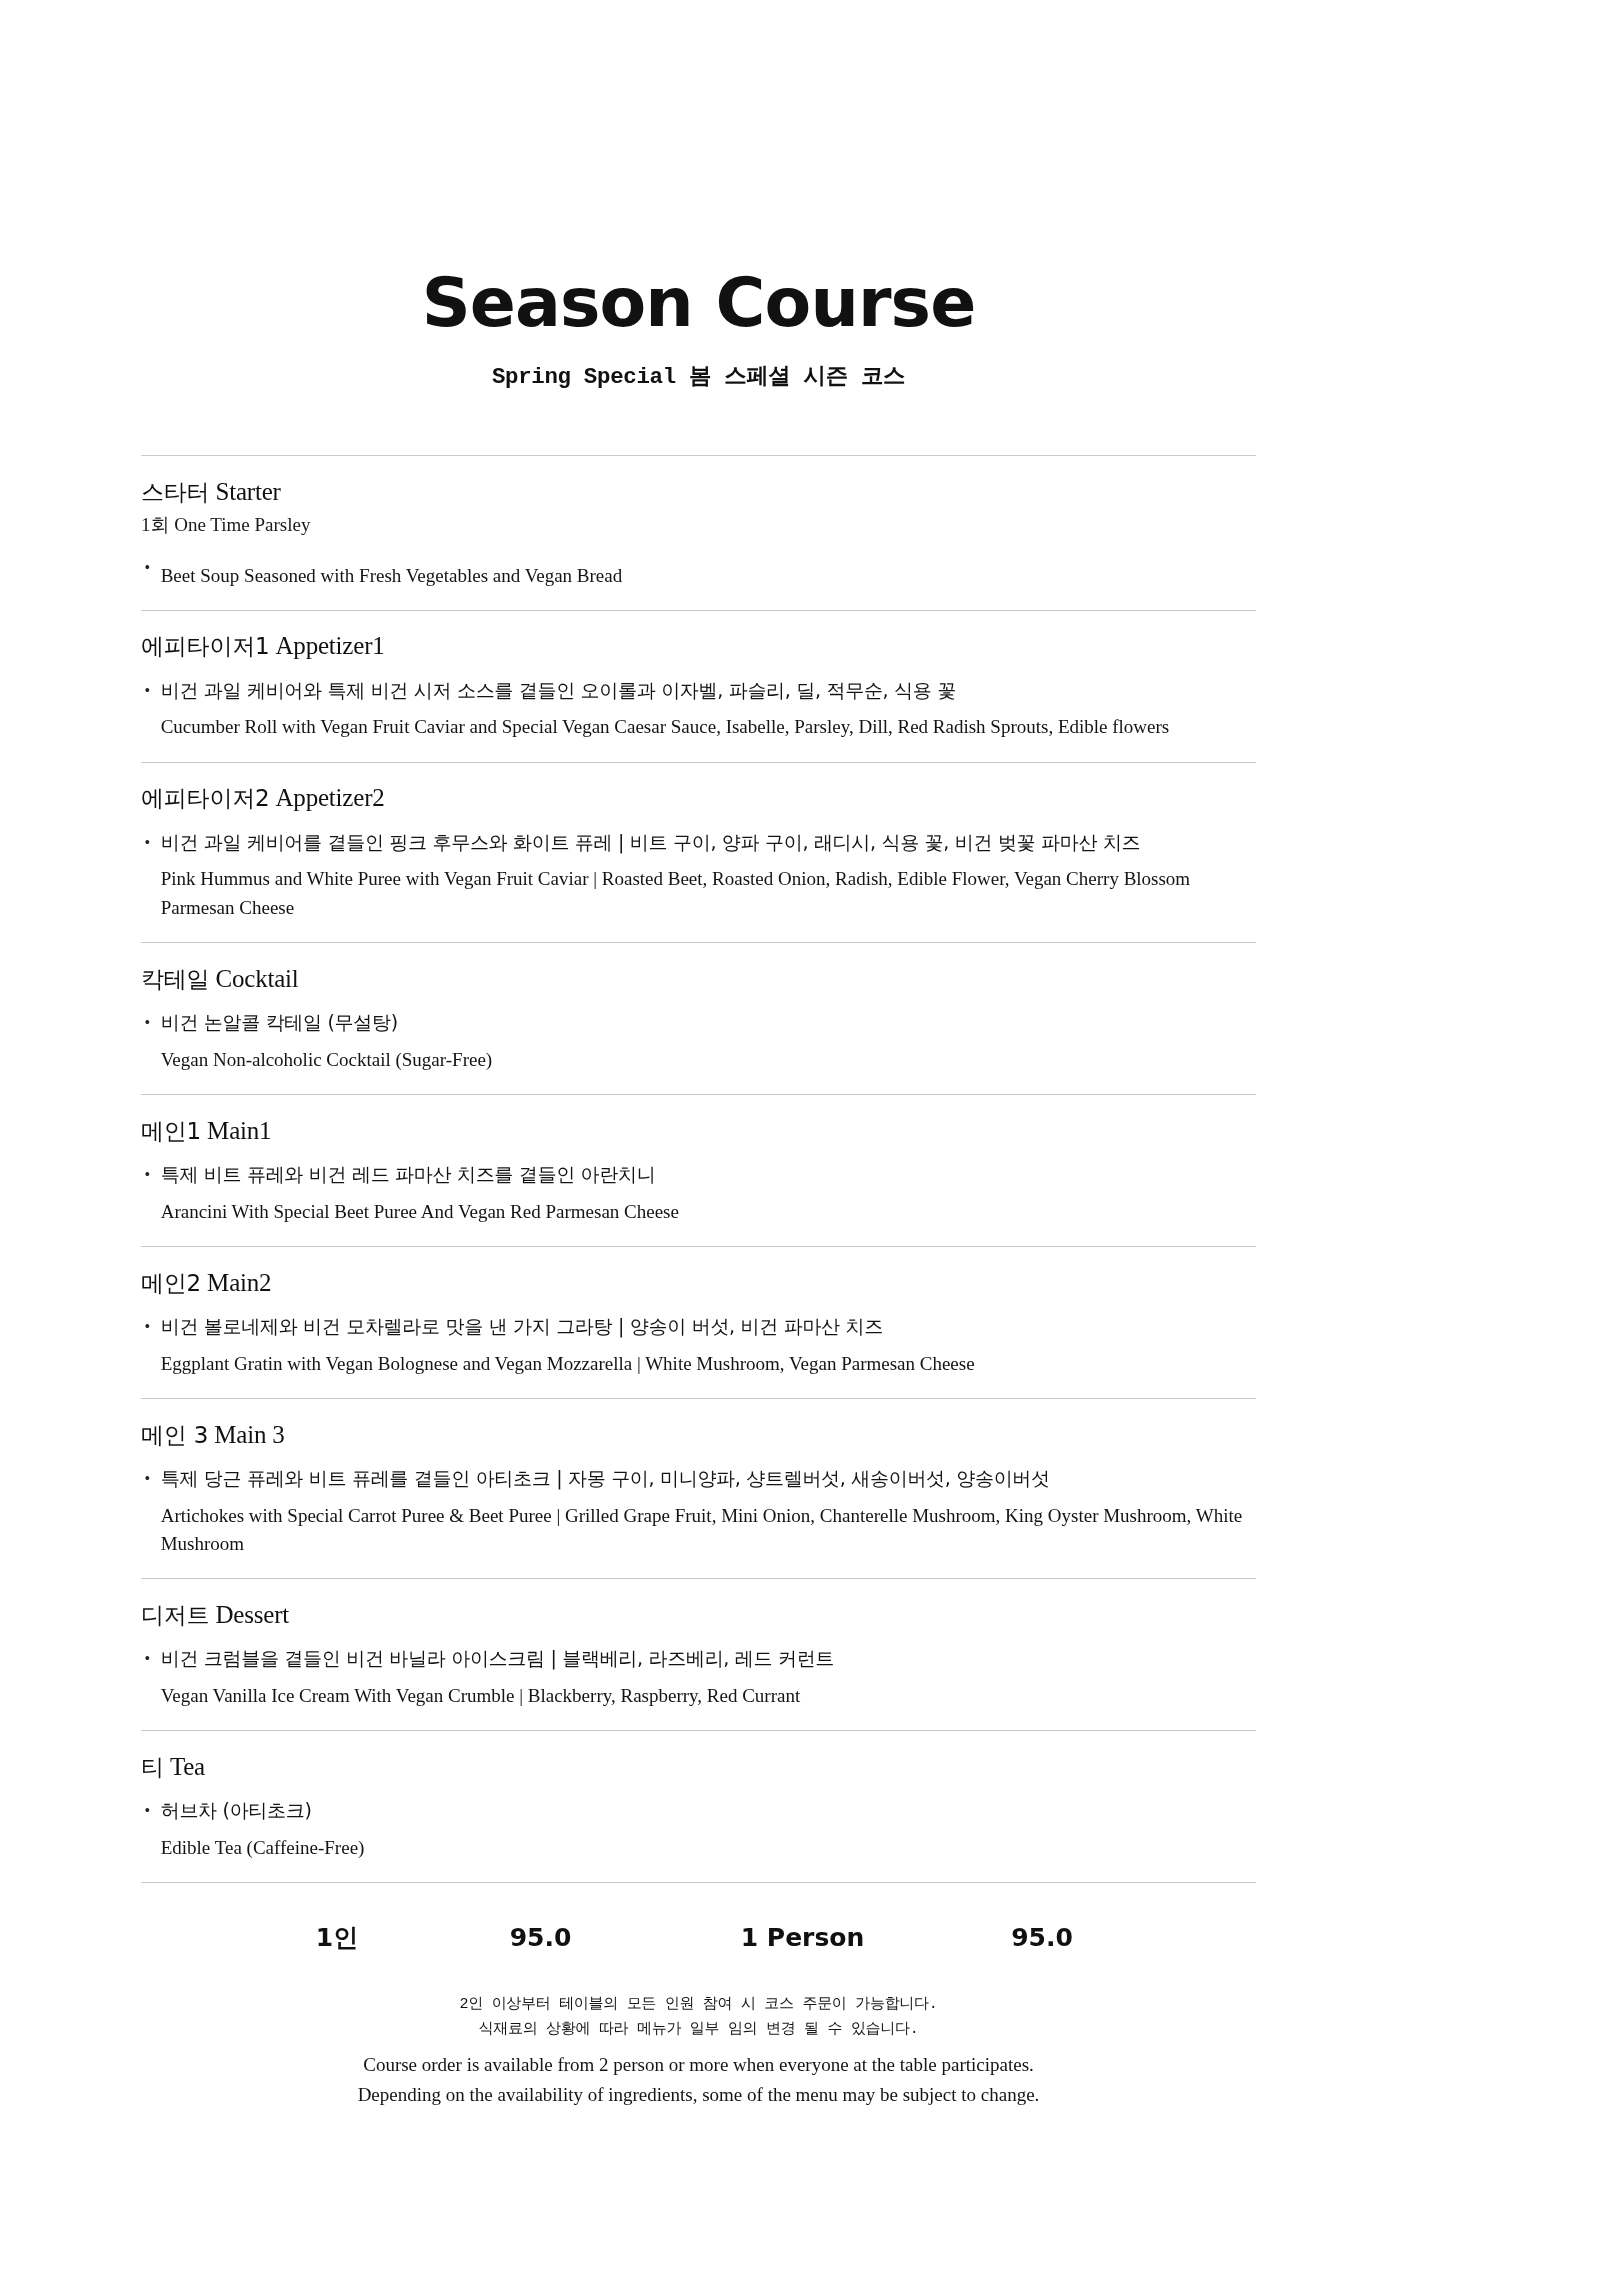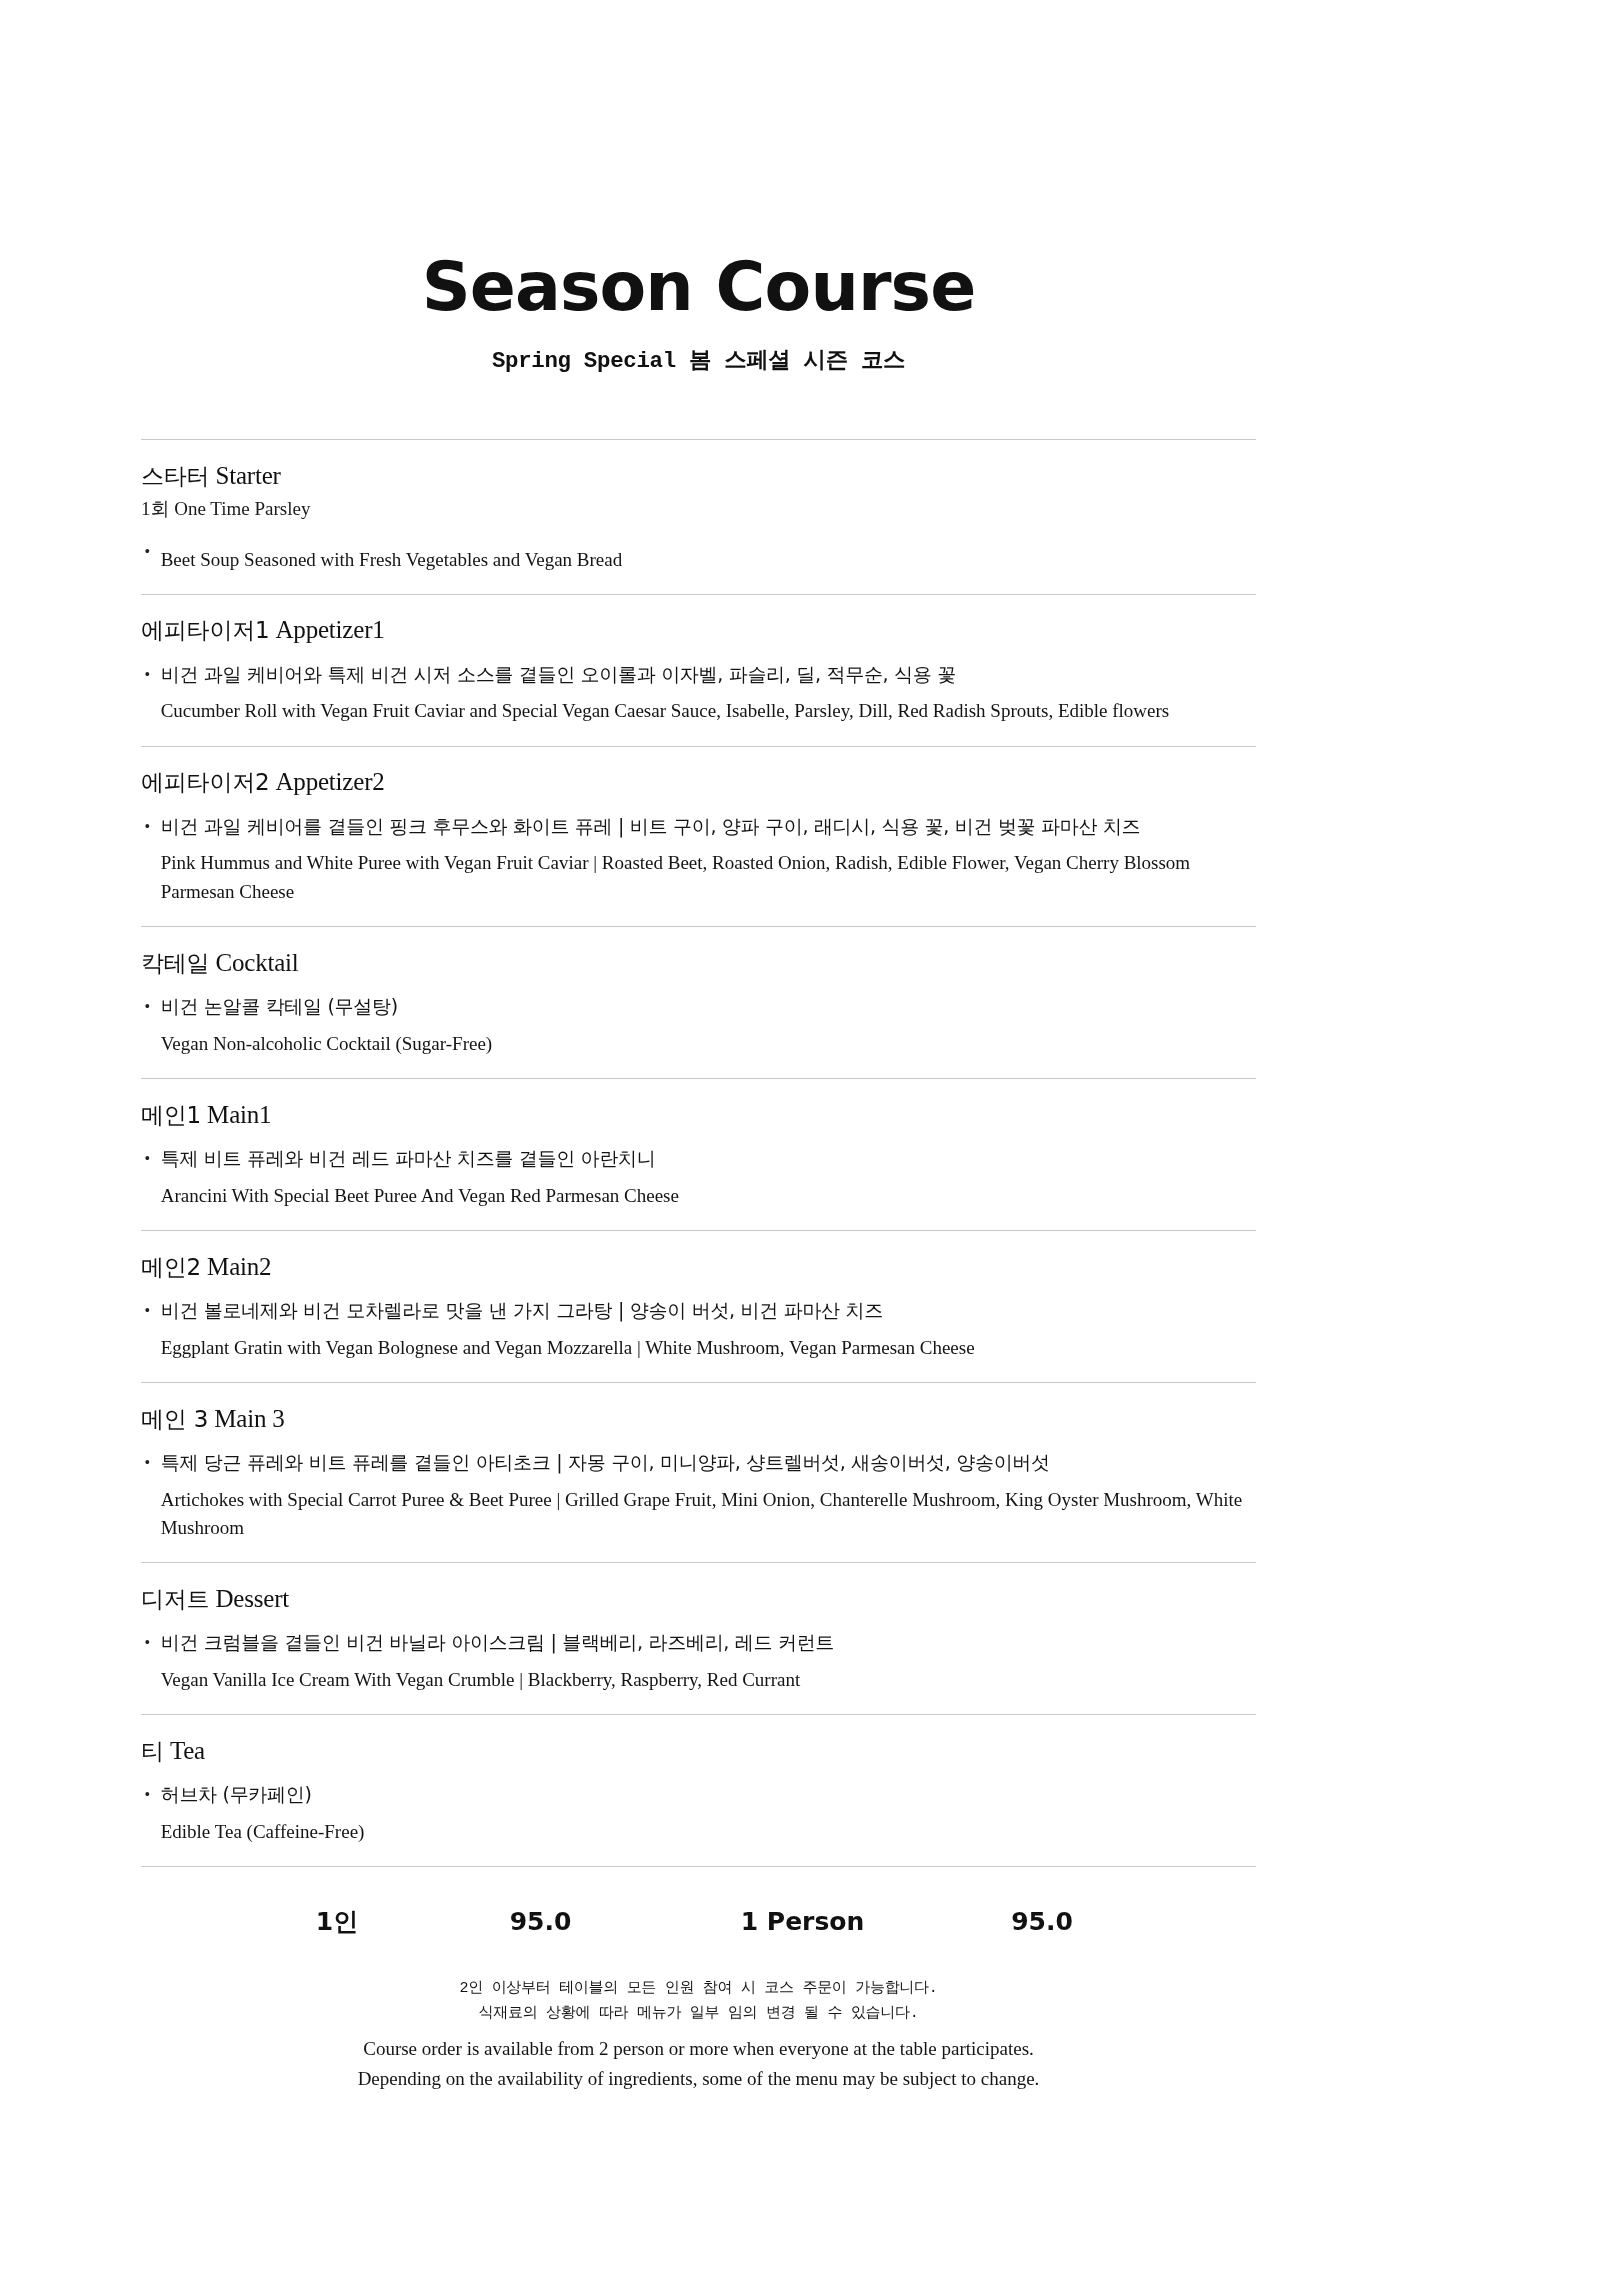--- a/index.html
+++ b/index.html
@@ -12,21 +12,21 @@
     height: 2293px;
     font-family: "Liberation Serif", serif;
     color: #161616;
     position: relative;
     overflow: hidden;
   }
   .page {
     width: 1397px;
     height: 2293px;
     box-sizing: border-box;
-    padding: 0 141px;
+    padding: 16px 141px;
     position: relative;
   }
 
   
   .title-block {
     text-align: center;
     padding-top: 251px;
   }
   .main-title {
     font-family: "DejaVu Sans", sans-serif;
@@ -278,21 +278,21 @@
     </div>
 
     <div class="section">
       <div class="sec-head">
         <span class="ko">티</span>
         <span class="en">Tea</span>
       </div>
       <div class="item">
         <div class="bullet">•</div>
         <div class="item-body">
-          <div class="item-ko">허브차 (무카페인)</div>
+          <div class="item-ko">허브차 (아티초크)</div>
           <div class="item-en">Edible Tea (Caffeine-Free)</div>
         </div>
       </div>
     </div>
 
   </div>
 
   <div class="price-divider"></div>
 
   <div class="price-row">

